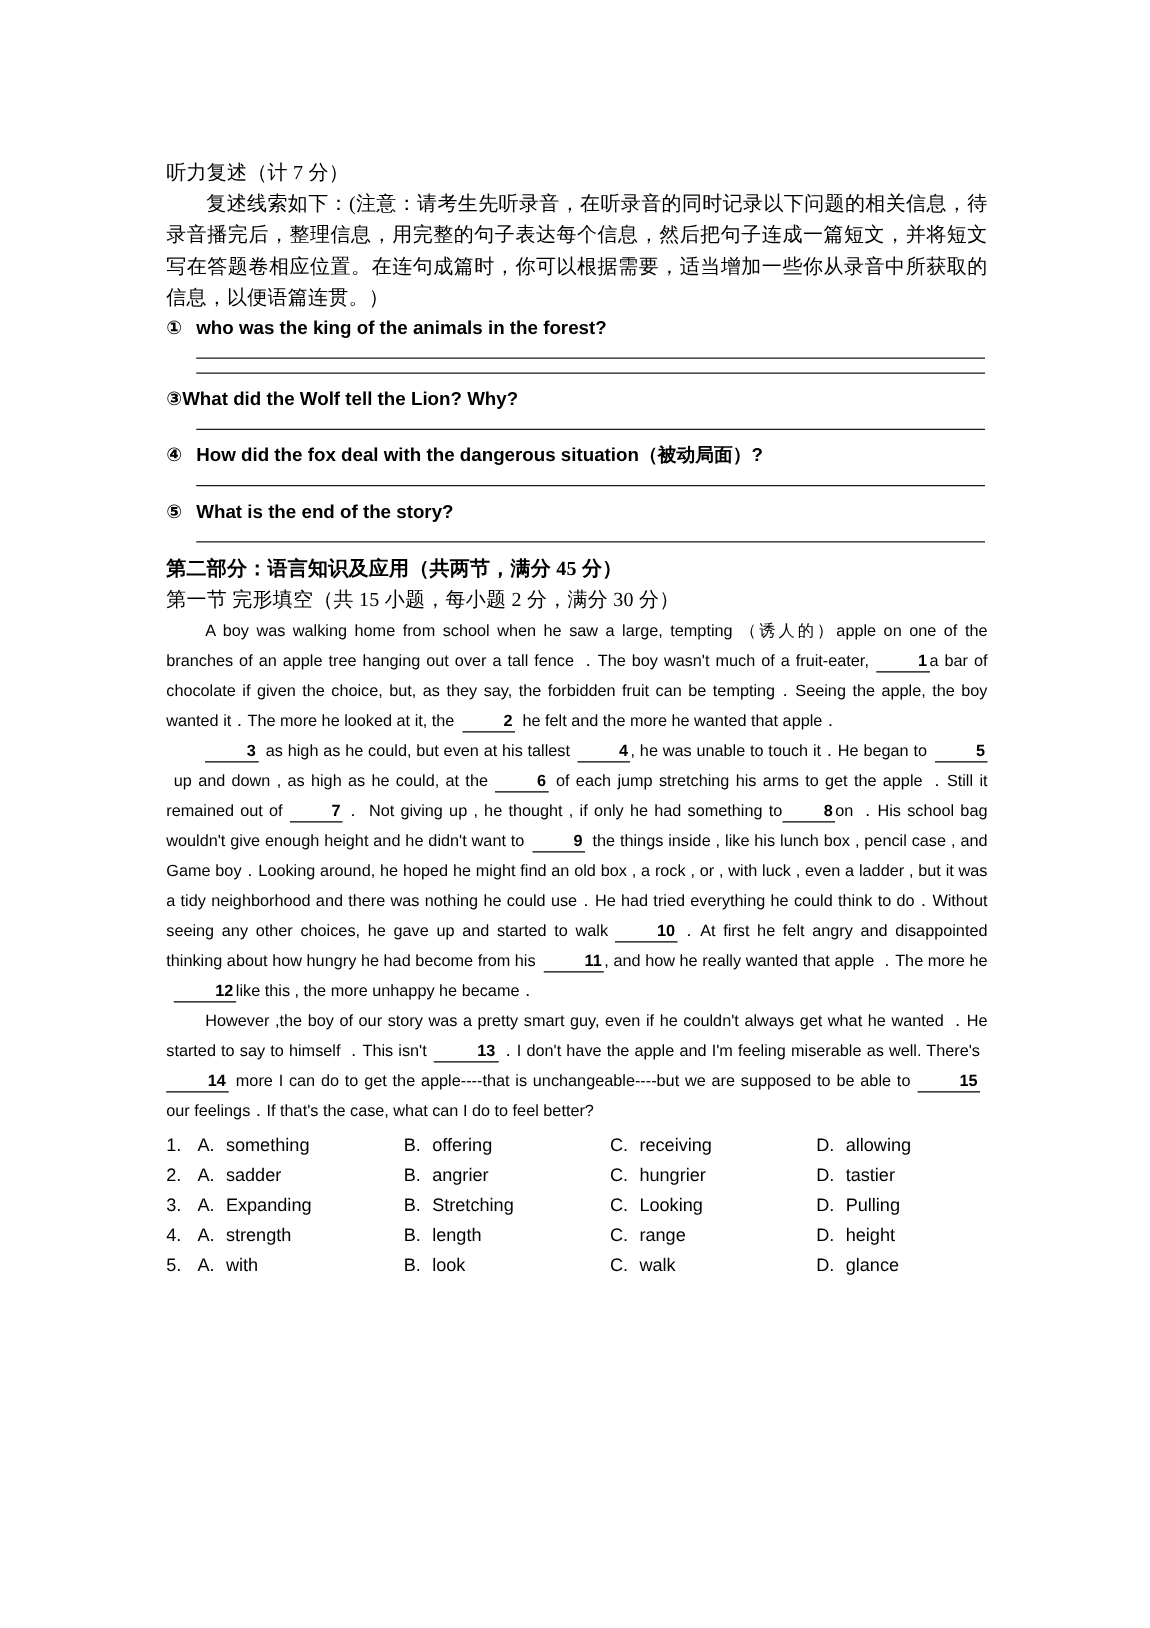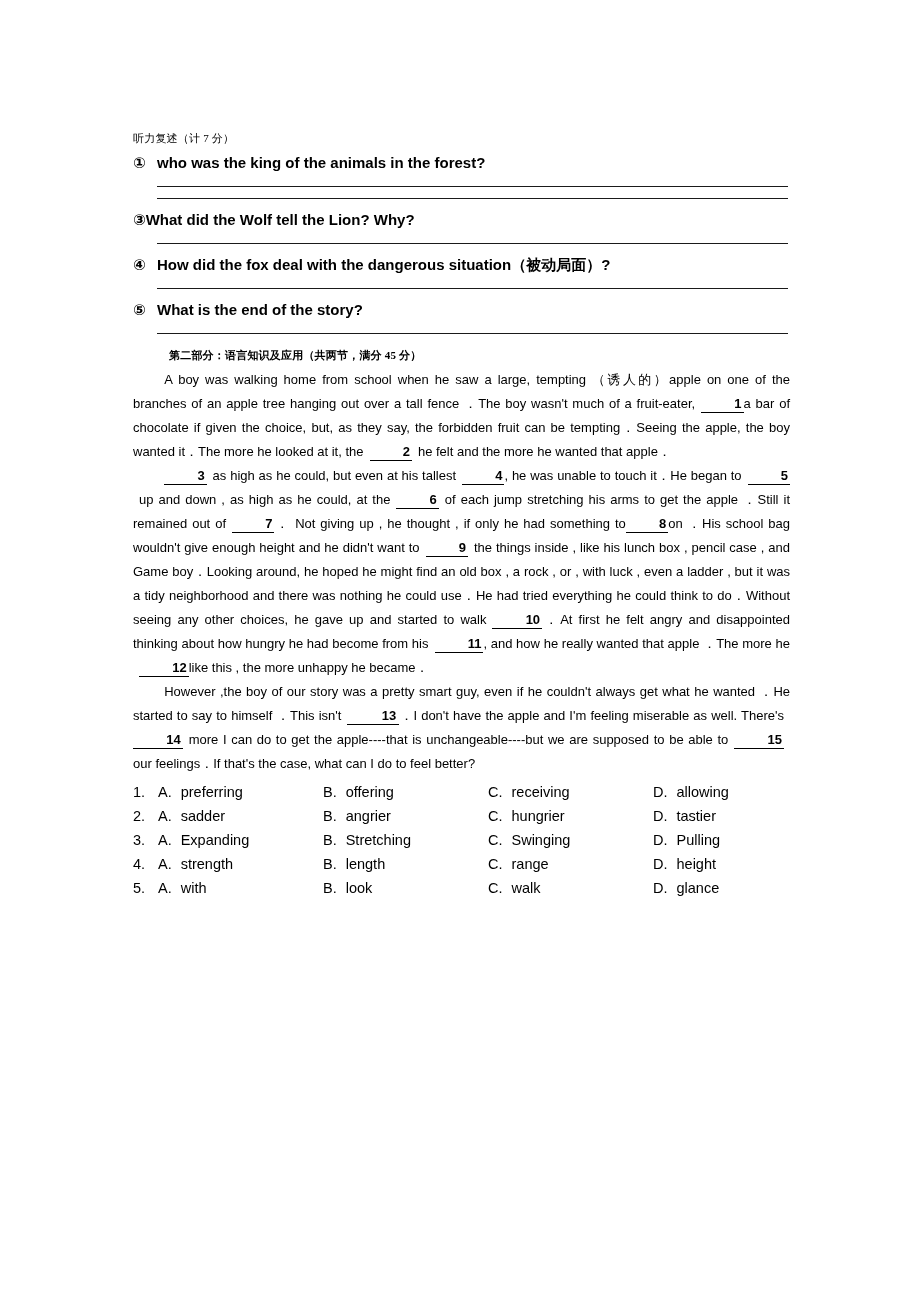--- a/index.html
+++ b/index.html
@@ -24,21 +24,21 @@
   .content {
     position: absolute;
     left: 133px;
     top: 126px;
     width: 657px;
   }
 
   
   .cn {
     font-family: "Liberation Serif", "DejaVu Serif", serif;
-    font-size: 11px;
+    font-size: 16px;
     line-height: 25px;
     text-align: justify;
     text-justify: inter-ideograph;
     margin: 0;
     letter-spacing: 0.2px;
   }
   .cn-indent { text-indent: 2em; }
   .cn-bold { font-weight: bold; }
 
   
@@ -105,20 +105,21 @@
   .opt-cell:first-of-type { flex: 0 0 165px; }
   .sp { display: inline-block; width: 6px; }
 </style>
 </head>
 <body>
 
 <div class="page">
   <div class="content">
 
     <p class="cn">听力复述（计 7 分）</p>
+    <p class="cn cn-indent">复述线索如下：(注意：请考生先听录音，在听录音的同时记录以下问题的相关信息，待录音播完后，整理信息，用完整的句子表达每个信息，然后把句子连成一篇短文，并将短文写在答题卷相应位置。在连句成篇时，你可以根据需要，适当增加一些你从录音中所获取的信息，以便语篇连贯。）</p>
 
     <div>
 
       <p class="q-item">
         <span class="q-num">①</span><span>who was the king of the animals in the forest?</span>
       </p>
       <div class="ans-line"></div>
 
       <div class="ans-line"></div>
 
@@ -132,51 +133,52 @@
       </p>
       <div class="ans-line"></div>
 
       <p class="q-item">
         <span class="q-num">⑤</span><span>What is the end of the story?</span>
       </p>
       <div class="ans-line"></div>
 
     </div>
 
-    <p class="cn cn-bold" style="margin-top:4px;margin-left:36px;">第二部分：语言知识及应用（共两节，满分 45 分）</p>
+    <p class="cn cn-bold" style="margin-top:4px;">第二部分：语言知识及应用（共两节，满分 45 分）</p>
+    <p class="cn">第一节 完形填空（共 15 小题，每小题 2 分，满分 30 分）</p>
 
     <p class="en en-indent"><span>A boy was walking home from school when he saw a large, tempting （诱人的）apple on one of the branches of an apple tree hanging out over a tall fence ．The boy wasn't much of a fruit-eater,</span><span class="sp"></span><span class="blank b-sm">1</span><span>a bar of chocolate if given the choice, but, as they say, the forbidden fruit can be tempting．Seeing the apple, the boy wanted it．The more he looked at it, the</span><span class="sp"></span><span class="blank b-md">2</span><span class="sp"></span><span>he felt and the more he wanted that apple．</span></p>
 
     <p class="en en-indent"><span class="blank b-sm">3</span><span class="sp"></span><span>as high as he could, but even at his tallest</span><span class="sp"></span><span class="blank b-sm">4</span><span>, he was unable to touch it．He began to</span><span class="sp"></span><span class="blank b-sm">5</span><span class="sp"></span><span>up and down , as high as he could, at the</span><span class="sp"></span><span class="blank b-sm">6</span><span class="sp"></span><span>of each jump stretching his arms to get the apple ．Still it remained out of</span><span class="sp"></span><span class="blank b-sm">7</span><span>．    Not giving up , he thought , if only he had something to</span><span class="blank b-sm">8</span><span>on ．His school bag wouldn't give enough height and he didn't want to</span><span class="sp"></span><span class="blank b-sm">9</span><span class="sp"></span><span>the things inside , like his lunch box , pencil case , and Game boy．Looking around, he hoped he might find an old box , a rock , or , with luck , even a ladder , but it was a tidy neighborhood and there was nothing he could use．He had tried everything he could think to do．Without seeing any other choices, he gave up and started to walk</span><span class="sp"></span><span class="blank b-md">10</span><span>．At first he felt angry and disappointed thinking about how hungry he had become from his</span><span class="sp"></span><span class="blank b-sm">11</span><span>, and how he really wanted that apple ．The more he</span><span class="sp"></span><span class="blank b-md">12</span><span>like this , the more unhappy he became．</span></p>
 
     <p class="en en-indent"><span>However ,the boy of our story was a pretty smart guy, even if he couldn't always get what he wanted ．He started to say to himself ．This isn't</span><span class="sp"></span><span class="blank b-lg">13</span><span>．I don't have the apple and I'm feeling miserable as well. There's</span><span class="sp"></span><span class="blank b-sm">14</span><span class="sp"></span><span>more I can do to get the apple----that is unchangeable----but we are supposed to be able to</span><span class="sp"></span><span class="blank b-sm">15</span><span class="sp"></span><span>our feelings．If that's the case, what can I do to feel better?</span></p>
 
     <div class="options">
 
       <div class="opt-row">
         <span class="opt-idx">1.</span>
-        <span class="opt-cell"><span class="letter">A.</span><span>preferring</span></span>
+        <span class="opt-cell"><span class="letter">A.</span><span>something</span></span>
         <span class="opt-cell"><span class="letter">B.</span><span>offering</span></span>
         <span class="opt-cell"><span class="letter">C.</span><span>receiving</span></span>
         <span class="opt-cell"><span class="letter">D.</span><span>allowing</span></span>
       </div>
 
       <div class="opt-row">
         <span class="opt-idx">2.</span>
         <span class="opt-cell"><span class="letter">A.</span><span>sadder</span></span>
         <span class="opt-cell"><span class="letter">B.</span><span>angrier</span></span>
         <span class="opt-cell"><span class="letter">C.</span><span>hungrier</span></span>
         <span class="opt-cell"><span class="letter">D.</span><span>tastier</span></span>
       </div>
 
       <div class="opt-row">
         <span class="opt-idx">3.</span>
         <span class="opt-cell"><span class="letter">A.</span><span>Expanding</span></span>
         <span class="opt-cell"><span class="letter">B.</span><span>Stretching</span></span>
-        <span class="opt-cell"><span class="letter">C.</span><span>Swinging</span></span>
+        <span class="opt-cell"><span class="letter">C.</span><span>Looking</span></span>
         <span class="opt-cell"><span class="letter">D.</span><span>Pulling</span></span>
       </div>
 
       <div class="opt-row">
         <span class="opt-idx">4.</span>
         <span class="opt-cell"><span class="letter">A.</span><span>strength</span></span>
         <span class="opt-cell"><span class="letter">B.</span><span>length</span></span>
         <span class="opt-cell"><span class="letter">C.</span><span>range</span></span>
         <span class="opt-cell"><span class="letter">D.</span><span>height</span></span>
       </div>

